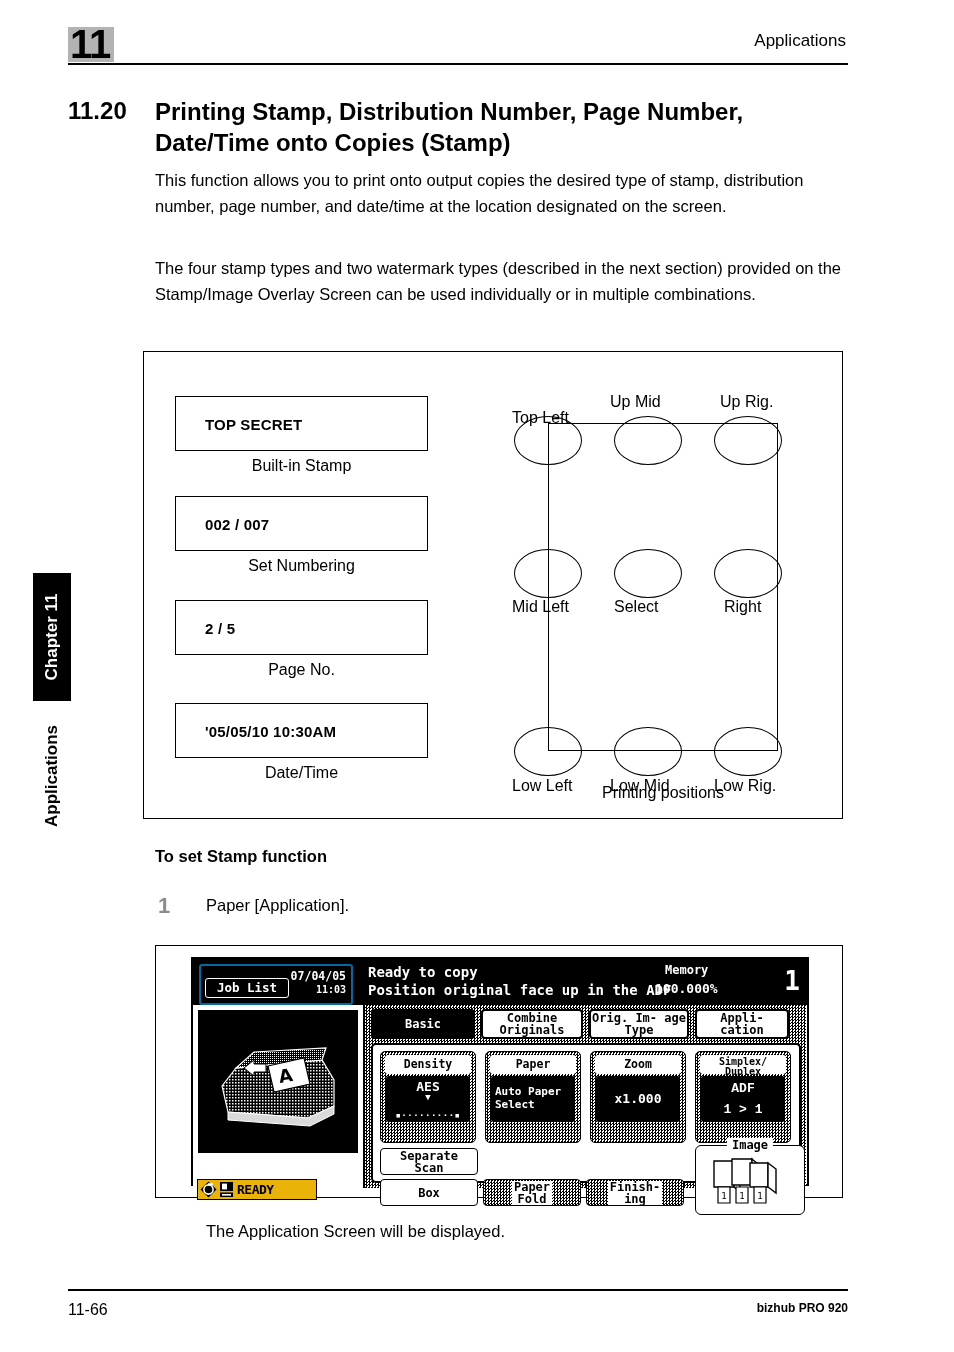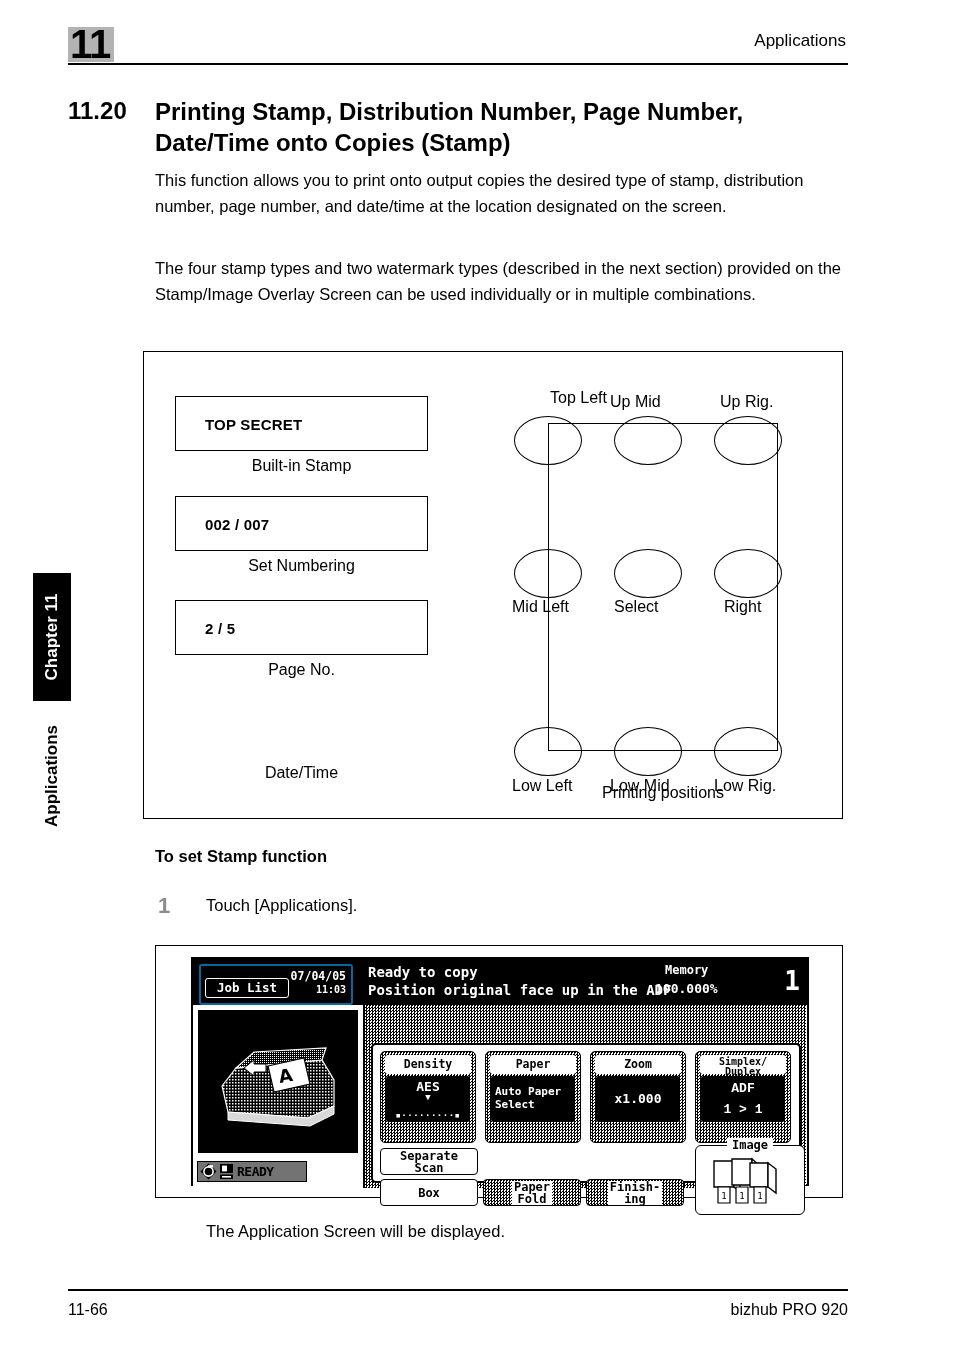--- a/index.html
+++ b/index.html
@@ -216,23 +216,23 @@
     position: absolute; left: 4px; top: 4px;
     width: 162px; height: 145px;
     background: #000; border: 1.5px solid #fff;
     overflow: hidden;
   }
   .scanner {
     position: absolute; left: 16px; top: 30px;
     width: 128px; height: 88px;
   }
   .ready-row {
-    position: absolute; left: 4px; top: 156px;
-    width: 110px; height: 21px;
-    background: #737373; border: 1.5px solid #000;
+    position: absolute; left: 4px; top: 174px;
+    width: 120px; height: 21px;
+    background: #eab308; border: 1.5px solid #000;
   }
   .ready-ico1 {
     position: absolute; left: 2px; top: 1px;
     width: 17px; height: 17px;
   }
   .ready-ico2 {
     position: absolute; left: 21px; top: 1px;
     width: 16px; height: 17px;
   }
   .ready-txt {
@@ -338,21 +338,22 @@
   .foot-rule {
     position: absolute; left: 68px; top: 1289px;
     width: 780px; height: 1.5px; background: #000;
   }
   .foot-left {
     position: absolute; left: 68px; top: 1301px;
     font-size: 16px;
   }
   .foot-right {
     position: absolute; right: 106px; top: 1301px;
-    font-size: 16px;
+    font-size: 12px;
+    font-weight: bold;
   }
 </style>
 </head>
 <body>
 
 <div class="page">
 
   <div class="hdr-num-box"></div>
   <div class="hdr-num">11</div>
   <div class="hdr-title">Applications</div>
@@ -381,26 +382,29 @@
     <div class="stamp-box sb2">
       <span>002 / 007</span>
     </div>
     <div class="stamp-cap sc2">Set Numbering</div>
 
     <div class="stamp-box sb3">
       <span>2 / 5</span>
     </div>
     <div class="stamp-cap sc3">Page No.</div>
 
+    <div class="stamp-box sb4">
+      <span>'05/05/10 10:30AM</span>
+    </div>
     <div class="stamp-cap sc4">Date/Time</div>
 
     <div class="pp">
       <div class="pp-rect"></div>
 
-      <div class="pp-lab" style="left:10px;  top:16px;margin-left:38px;">Top Left</div>
+      <div class="pp-lab" style="left:10px;  top:36px;">Top Left</div>
       <div class="pp-lab" style="left:108px; top:20px;">Up Mid</div>
       <div class="pp-lab" style="left:218px; top:20px;">Up Rig.</div>
       <div class="pp-ell" style="left:12px;  top:44px;"></div>
       <div class="pp-ell" style="left:112px; top:44px;"></div>
       <div class="pp-ell" style="left:212px; top:44px;"></div>
 
       <div class="pp-ell" style="left:12px;  top:177px;"></div>
       <div class="pp-ell" style="left:112px; top:177px;"></div>
       <div class="pp-ell" style="left:212px; top:177px;"></div>
       <div class="pp-lab" style="left:10px;  top:225px;">Mid Left</div>
@@ -413,21 +417,21 @@
       <div class="pp-lab" style="left:10px;  top:404px;">Low Left</div>
       <div class="pp-lab" style="left:108px; top:404px;">Low Mid</div>
       <div class="pp-lab" style="left:212px; top:404px;">Low Rig.</div>
 
       <div class="pp-cap">Printing positions</div>
     </div>
   </div>
 
   <div class="subhead">To set Stamp function</div>
   <div class="step-num">1</div>
-  <div class="step-txt">Touch [Applications].</div>
+  <div class="step-txt">Paper [Application].</div>
 
   <div class="lcdfig">
     <div class="lcd">
 
       <div class="lcd-top">
         <div class="joblist-box">
           <div class="joblist-btn">Job List</div>
           <div class="jl-date">07/04/05</div>
           <div class="jl-time">11:03</div>
         </div>
@@ -475,20 +479,29 @@
             <rect x="3" y="2.6" width="5" height="5.8" fill="#fff"></rect>
             <rect x="1" y="11.5" width="13" height="4.5" fill="#000"></rect>
             <rect x="3" y="13" width="9" height="1.6" fill="#fff"></rect>
           </svg>
           <div class="ready-txt">READY</div>
         </div>
       </div>
 
       <div class="lcd-right">
 
+        <div class="tabrow">
+          <div class="tab sel" style="left:0px;   width:104px;">Basic</div>
+          <div class="tab" style="left:110px; width:102px;">Combine
+Originals</div>
+          <div class="tab" style="left:218px; width:100px;">Orig. Im-
+age Type</div>
+          <div class="tab" style="left:324px; width:94px;">Appli-
+cation</div>
+        </div>
 
         <div class="panel">
 
           <div class="fbtn" style="left:7px;">
             <div class="fbtn-title">Density</div>
             <div class="fbtn-val">
               <div style="padding-top:3px;">AES</div>
               <div style="font-size:9px;line-height:6px;">▼</div>
               <div class="slider">▪·········▪</div>
             </div>

